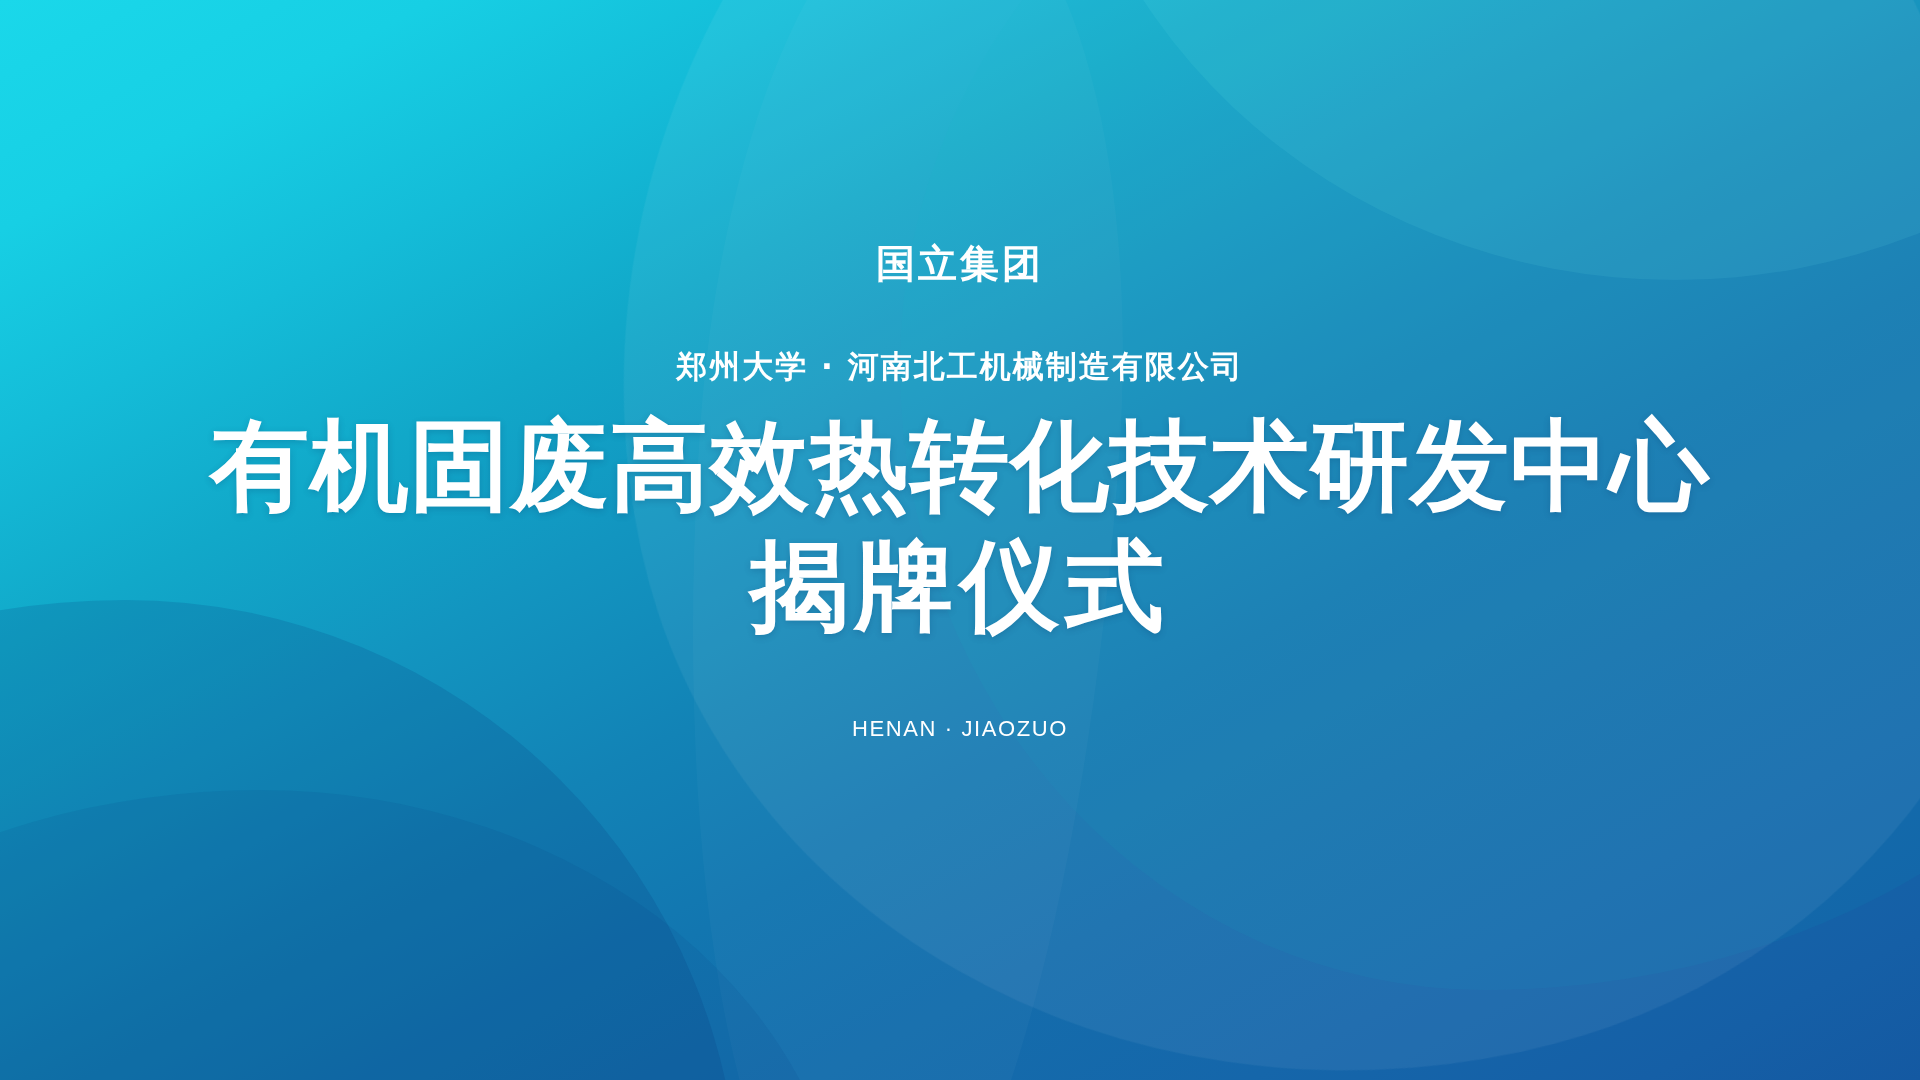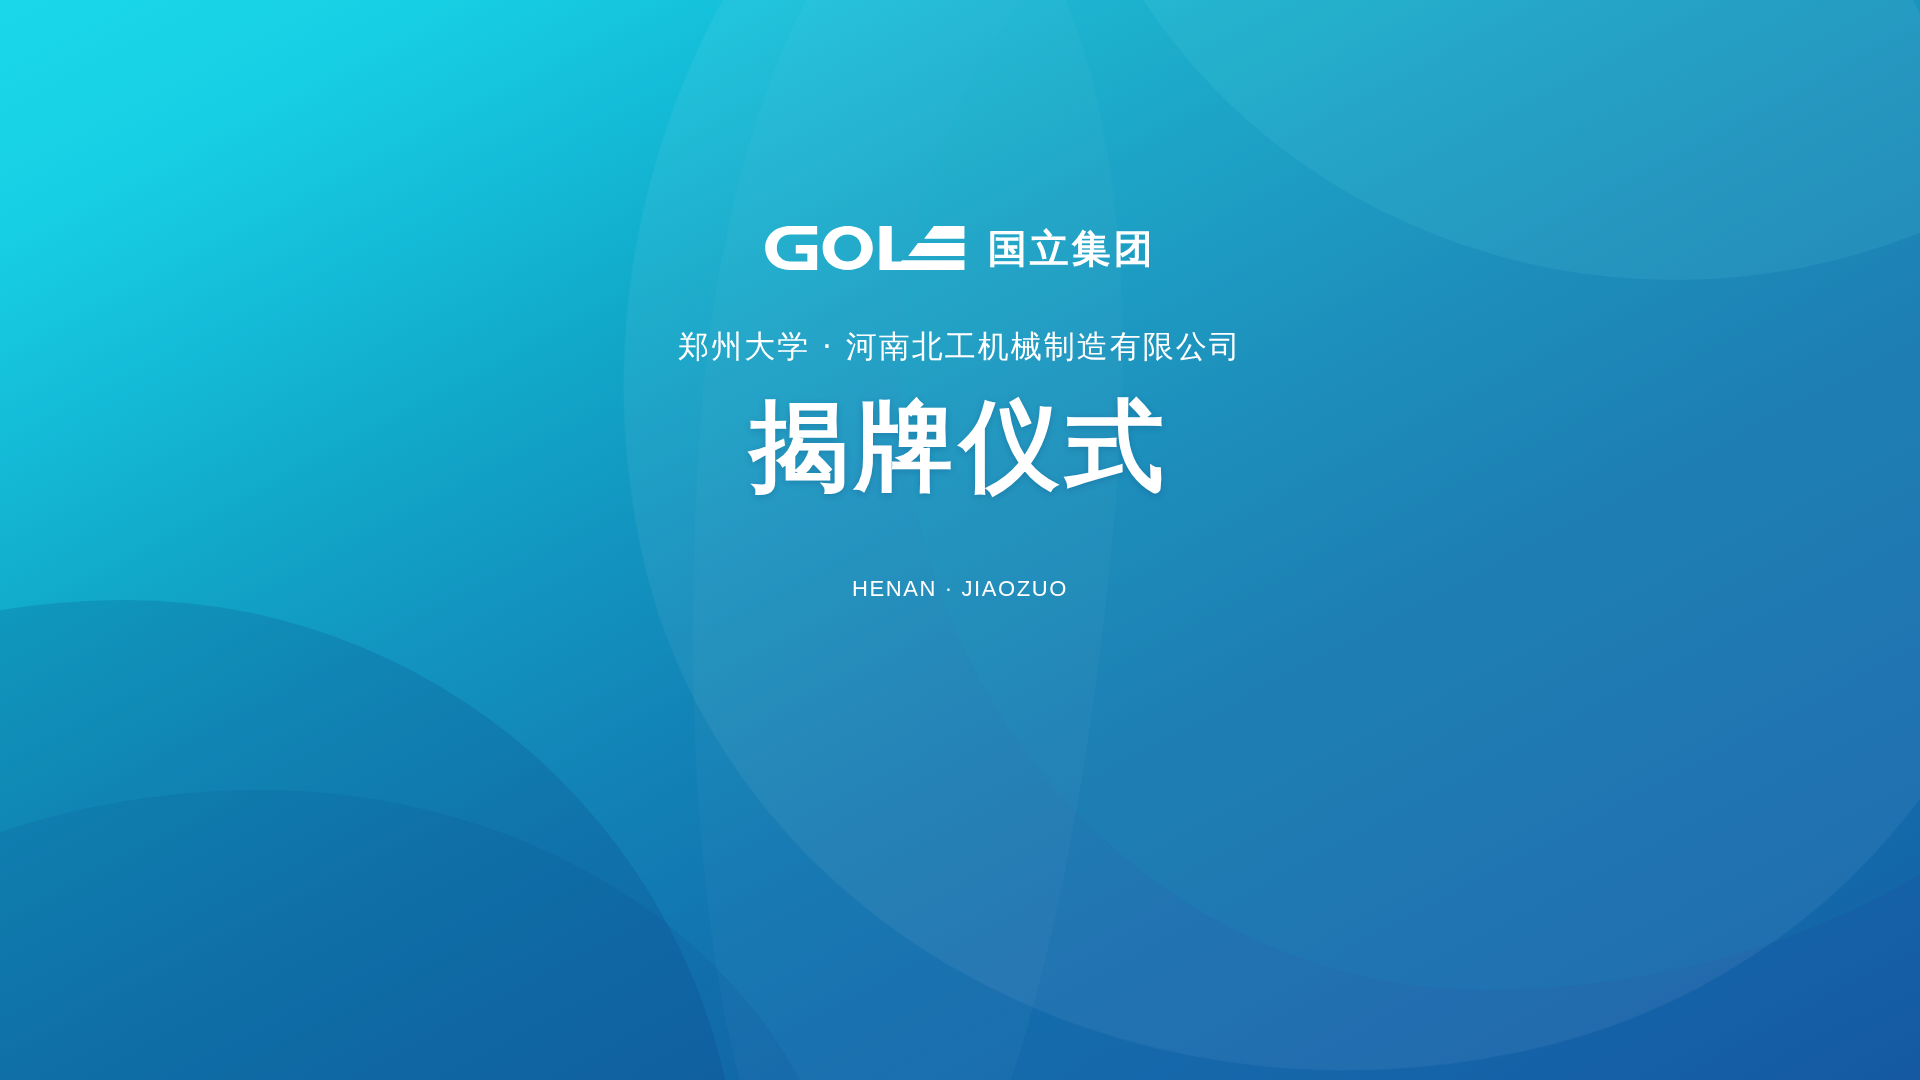--- a/index.html
+++ b/index.html
@@ -90,38 +90,39 @@
     display:flex; flex-direction:column;
     align-items:center;
     z-index:5;
   }
 
   
   #logo-lockup {
     margin-top:222px;
     display:flex; align-items:center; gap:22px;
     height:52px;
+    flex-direction:column;
   }
   #logo-wordmark { display:block; height:44px; }
   #logo-cn {
     color:#ffffff;
     font-size:39px;
     font-weight:bold;
     letter-spacing:3px;
     line-height:1;
     white-space:nowrap;
     font-family:"DejaVu Sans","Liberation Sans",sans-serif;
   }
 
   
   #partner-line {
-    margin-top:52px;
+    margin-top:72px;
     color:#ffffff;
     font-size:31px;
-    font-weight:400;
+    font-weight:700;
     letter-spacing:2px;
     white-space:nowrap;
     text-align:center;
     font-family:"DejaVu Sans","Liberation Sans",sans-serif;
   }
 
   
   #headline {
     margin-top:18px;
     text-align:center;
@@ -172,19 +173,20 @@
         <path fill="#ffffff" d="M189 0h20v58h46v14h-66z"></path>
 
         <path fill="#ffffff" d="M328 0H278l-16 21h66zM252 28l-16 21h92V28zM226 56l-12 16h114V56z"></path>
       </svg>
       <span id="logo-cn">国立集团</span>
     </div>
 
     <div id="partner-line">郑州大学  ·  河南北工机械制造有限公司</div>
 
     <h1 id="headline">
+      <span class="hl-line hl-line-1">有机固废高效热转化技术研发中心</span>
       <span class="hl-line hl-line-2">揭牌仪式</span>
     </h1>
 
     <div id="footer-line">HENAN · JIAOZUO</div>
 
   </div>
 </div>
 
 </body></html>

